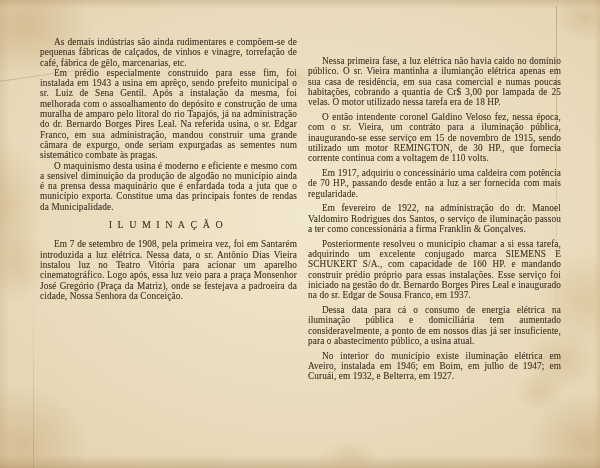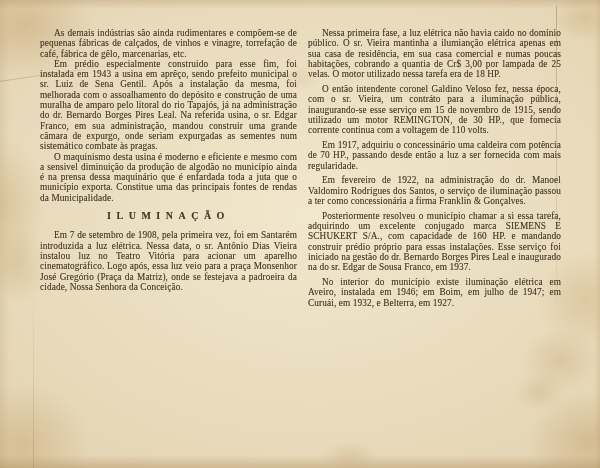--- a/index.html
+++ b/index.html
@@ -56,42 +56,42 @@
   .crease-left {
     position: absolute;
     left: 33px; top: 300px;
     width: 1px; height: 168px;
     background: linear-gradient(180deg, rgba(150,118,72,0.05), rgba(150,118,72,0.30));
   }
 
   
   .col {
     position: absolute;
-    top: 28px;
+    top: 37px;
     width: 257px;
     color: #463a2a;
     font-size: 9.3px;
     line-height: 10.3px;
     text-align: justify;
     letter-spacing: 0.1px;
     text-shadow: 0 0 0.5px rgba(70,58,42,0.45);
   }
   .col-left  { left: 40px;  }
-  .col-right { left: 308px; top: 28px; width: 253px; }
+  .col-right { left: 308px; top: 56px; width: 253px; }
 
   .col p {
     margin: 0;
     text-indent: 14px;
   }
   .col-right p { margin-bottom: 4.5px; }
 
   .heading {
     margin: 8px 0 9px 0;
     font-size: 10px;
-    font-weight: bold;
+    font-weight: normal;
     text-align: center;
     text-indent: 0;
     letter-spacing: 5.5px;
     color: #463a2a;
   }
 </style>
 </head>
 <body>
 
 <div class="scan">
@@ -107,16 +107,17 @@
     <h2 class="heading">ILUMINAÇÃO</h2>
     <p>Em 7 de setembro de 1908, pela primeira vez, foi em Santarém introduzida a luz elétrica. Nessa data, o sr. Antônio Dias Vieira instalou luz no Teatro Vitória para acionar um aparelho cinematográfico. Logo após, essa luz veio para a praça Monsenhor José Gregório (Praça da Matriz), onde se festejava a padroeira da cidade, Nossa Senhora da Conceição.</p>
   </div>
 
   <div class="col col-right">
     <p>Nessa primeira fase, a luz elétrica não havia caido no domínio público. O sr. Vieira mantinha a ilumianção elétrica apenas em sua casa de residência, em sua casa comercial e numas poucas habitações, cobrando a quantia de Cr$ 3,00 por lampada de 25 velas. O motor utilizado nessa tarefa era de 18 HP.</p>
     <p>O então intendente coronel Galdino Veloso fez, nessa época, com o sr. Vieira, um contráto para a iluminação pública, inaugurando-se esse serviço em 15 de novembro de 1915, sendo utilizado um motor REMINGTON, de 30 HP., que fornecia corrente continua com a voltagem de 110 volts.</p>
     <p>Em 1917, adquiriu o concessinário uma caldeira com potência de 70 HP., passando desde então a luz a ser fornecida com mais regularidade.</p>
     <p>Em fevereiro de 1922, na administração do dr. Manoel Valdomiro Rodrigues dos Santos, o serviço de iluminação passou a ter como concessionária a firma Franklin &amp; Gonçalves.</p>
     <p>Posteriormente resolveu o município chamar a si essa tarefa, adquirindo um excelente conjugado marca SIEMENS E SCHUKERT S/A., com capacidade de 160 HP. e mandando construir prédio próprio para essas instalações. Esse serviço foi iniciado na gestão do dr. Bernardo Borges Pires Leal e inaugurado na do sr. Edgar de Sousa Franco, em 1937.</p>
+    <p>Dessa data para cá o consumo de energia elétrica na iluminação pública e domiciliária tem aumentado consideravelmente, a ponto de em nossos dias já ser insuficiente, para o abastecimento público, a usina atual.</p>
     <p>No interior do município existe iluminação elétrica em Aveiro, instalada em 1946; em Boim, em julho de 1947; em Curuái, em 1932, e Belterra, em 1927.</p>
   </div>
 
 </div>
 
 </body></html>

